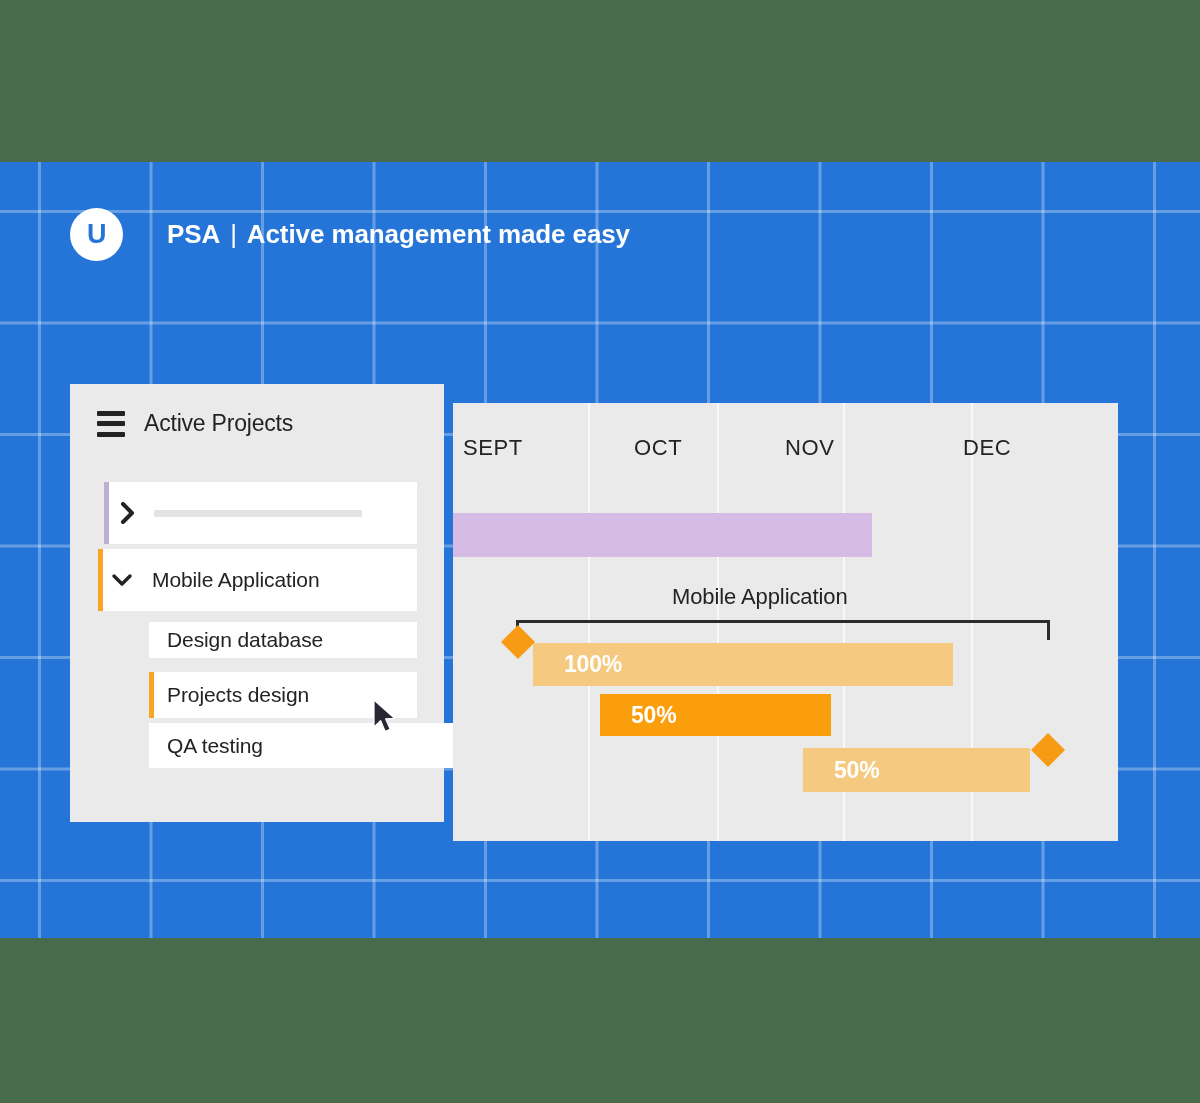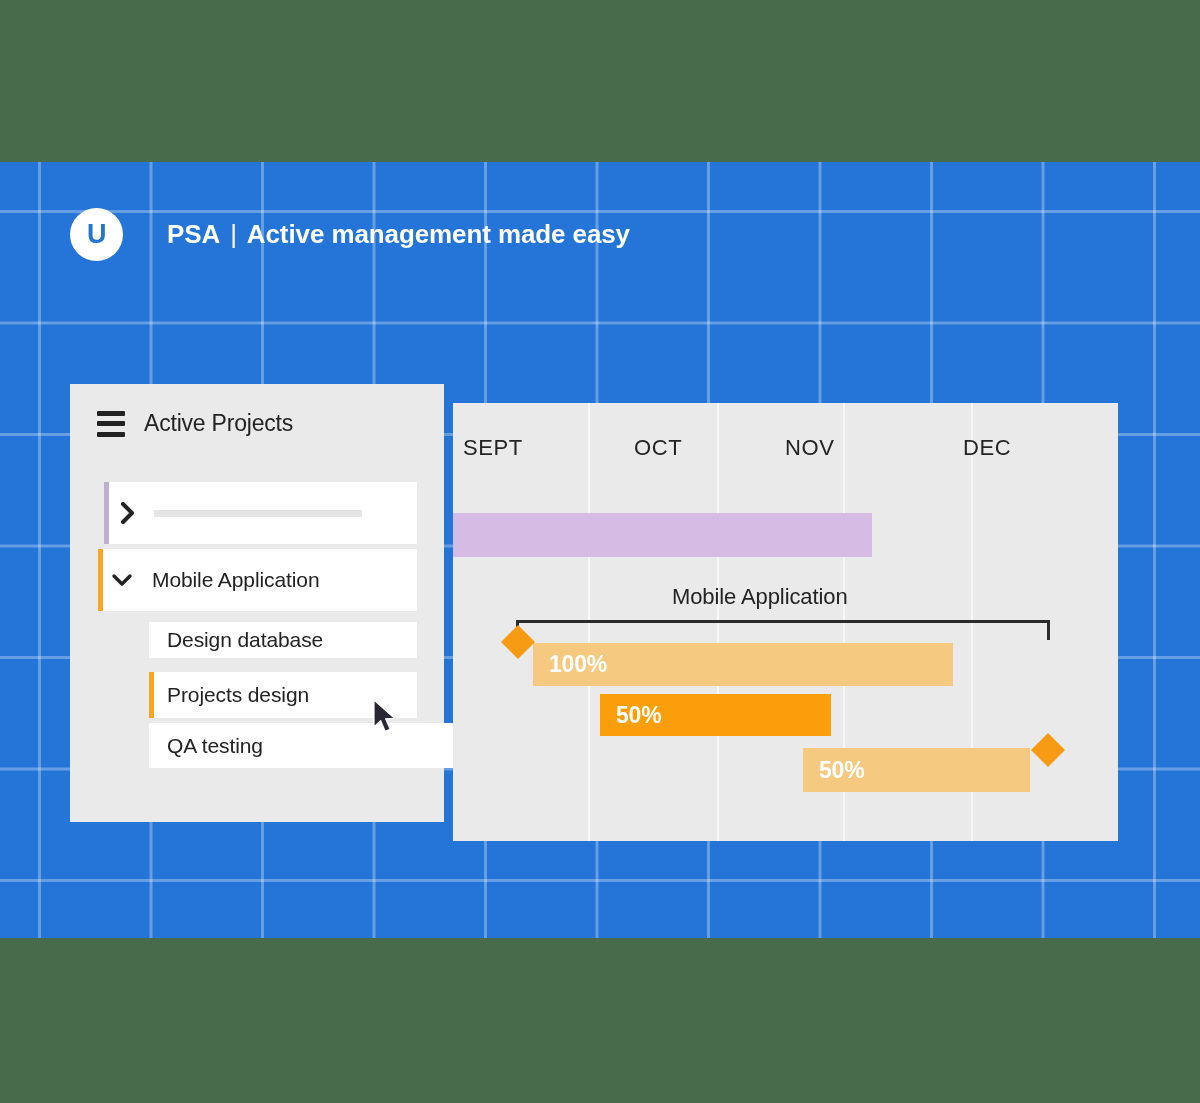--- a/index.html
+++ b/index.html
@@ -117,21 +117,21 @@
                 background: #D6BCE5; }
 
   .group-label { position: absolute; top: 181px; font-size: 22px; color: #232323;
                  white-space: nowrap; letter-spacing: -0.1px; }
   .bracket { position: absolute; left: 63px; top: 217px; width: 534px; height: 20px; }
   .bracket .bar { position: absolute; left: 0; top: 0; width: 100%; height: 3px; background: #2B2B2B; }
   .bracket .tick { position: absolute; top: 0; width: 3px; height: 20px; background: #2B2B2B; }
   .bracket .tick.l { left: 0; }
   .bracket .tick.r { right: 0; }
 
-  .task-bar { position: absolute; display: flex; align-items: center; }
+  .task-bar { position: absolute; display: flex; align-items: center; padding-left: 15px; }
   .task-bar .pct { font-size: 23px; font-weight: 700; color: #ffffff;
                    margin-left: 16px; letter-spacing: -0.2px; }
   .tb-0 { left: 80px;  top: 240px; width: 420px; height: 43px; background: #F5C97F; }
   .tb-1 { left: 147px; top: 291px; width: 231px; height: 42px; background: #FB9E0B; }
   .tb-2 { left: 350px; top: 345px; width: 227px; height: 44px; background: #F5C97F; }
 
   .diamond { position: absolute; width: 24px; height: 24px; background: #F79A14;
              transform: rotate(45deg); }
   .dm-0 { left: 506px; top: 630px; }
   .dm-1 { left: 1036px; top: 738px; }

